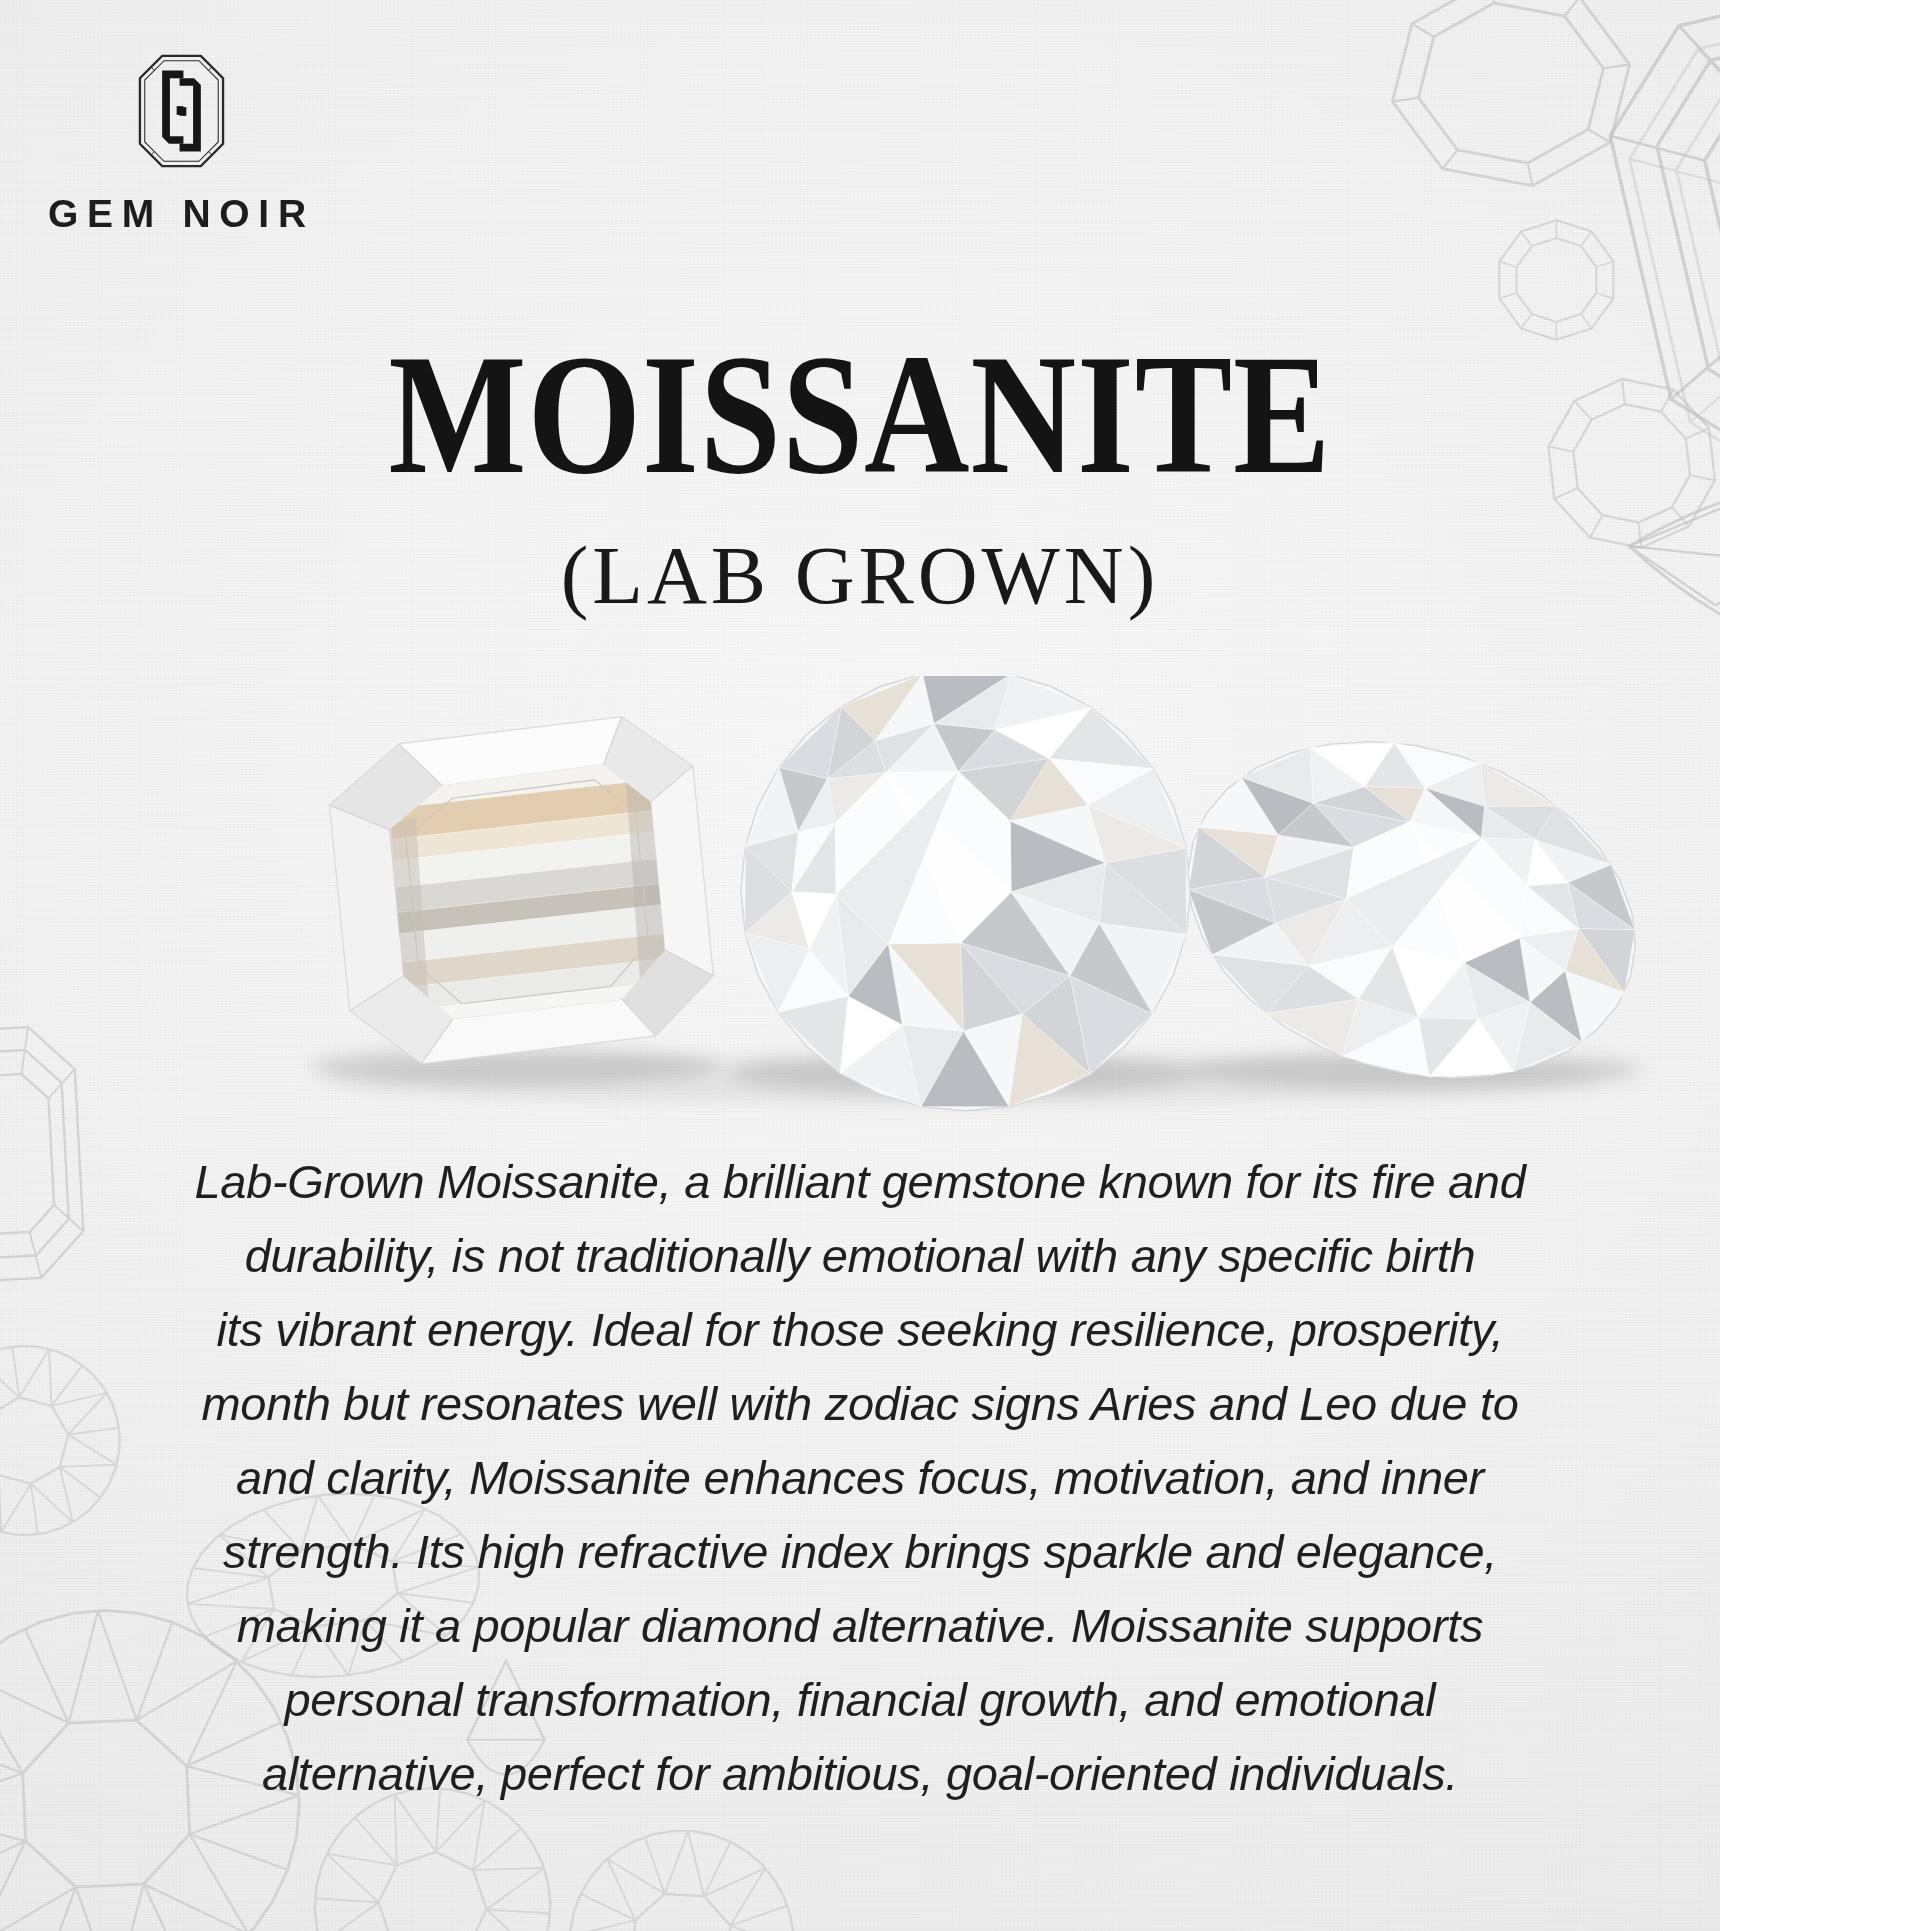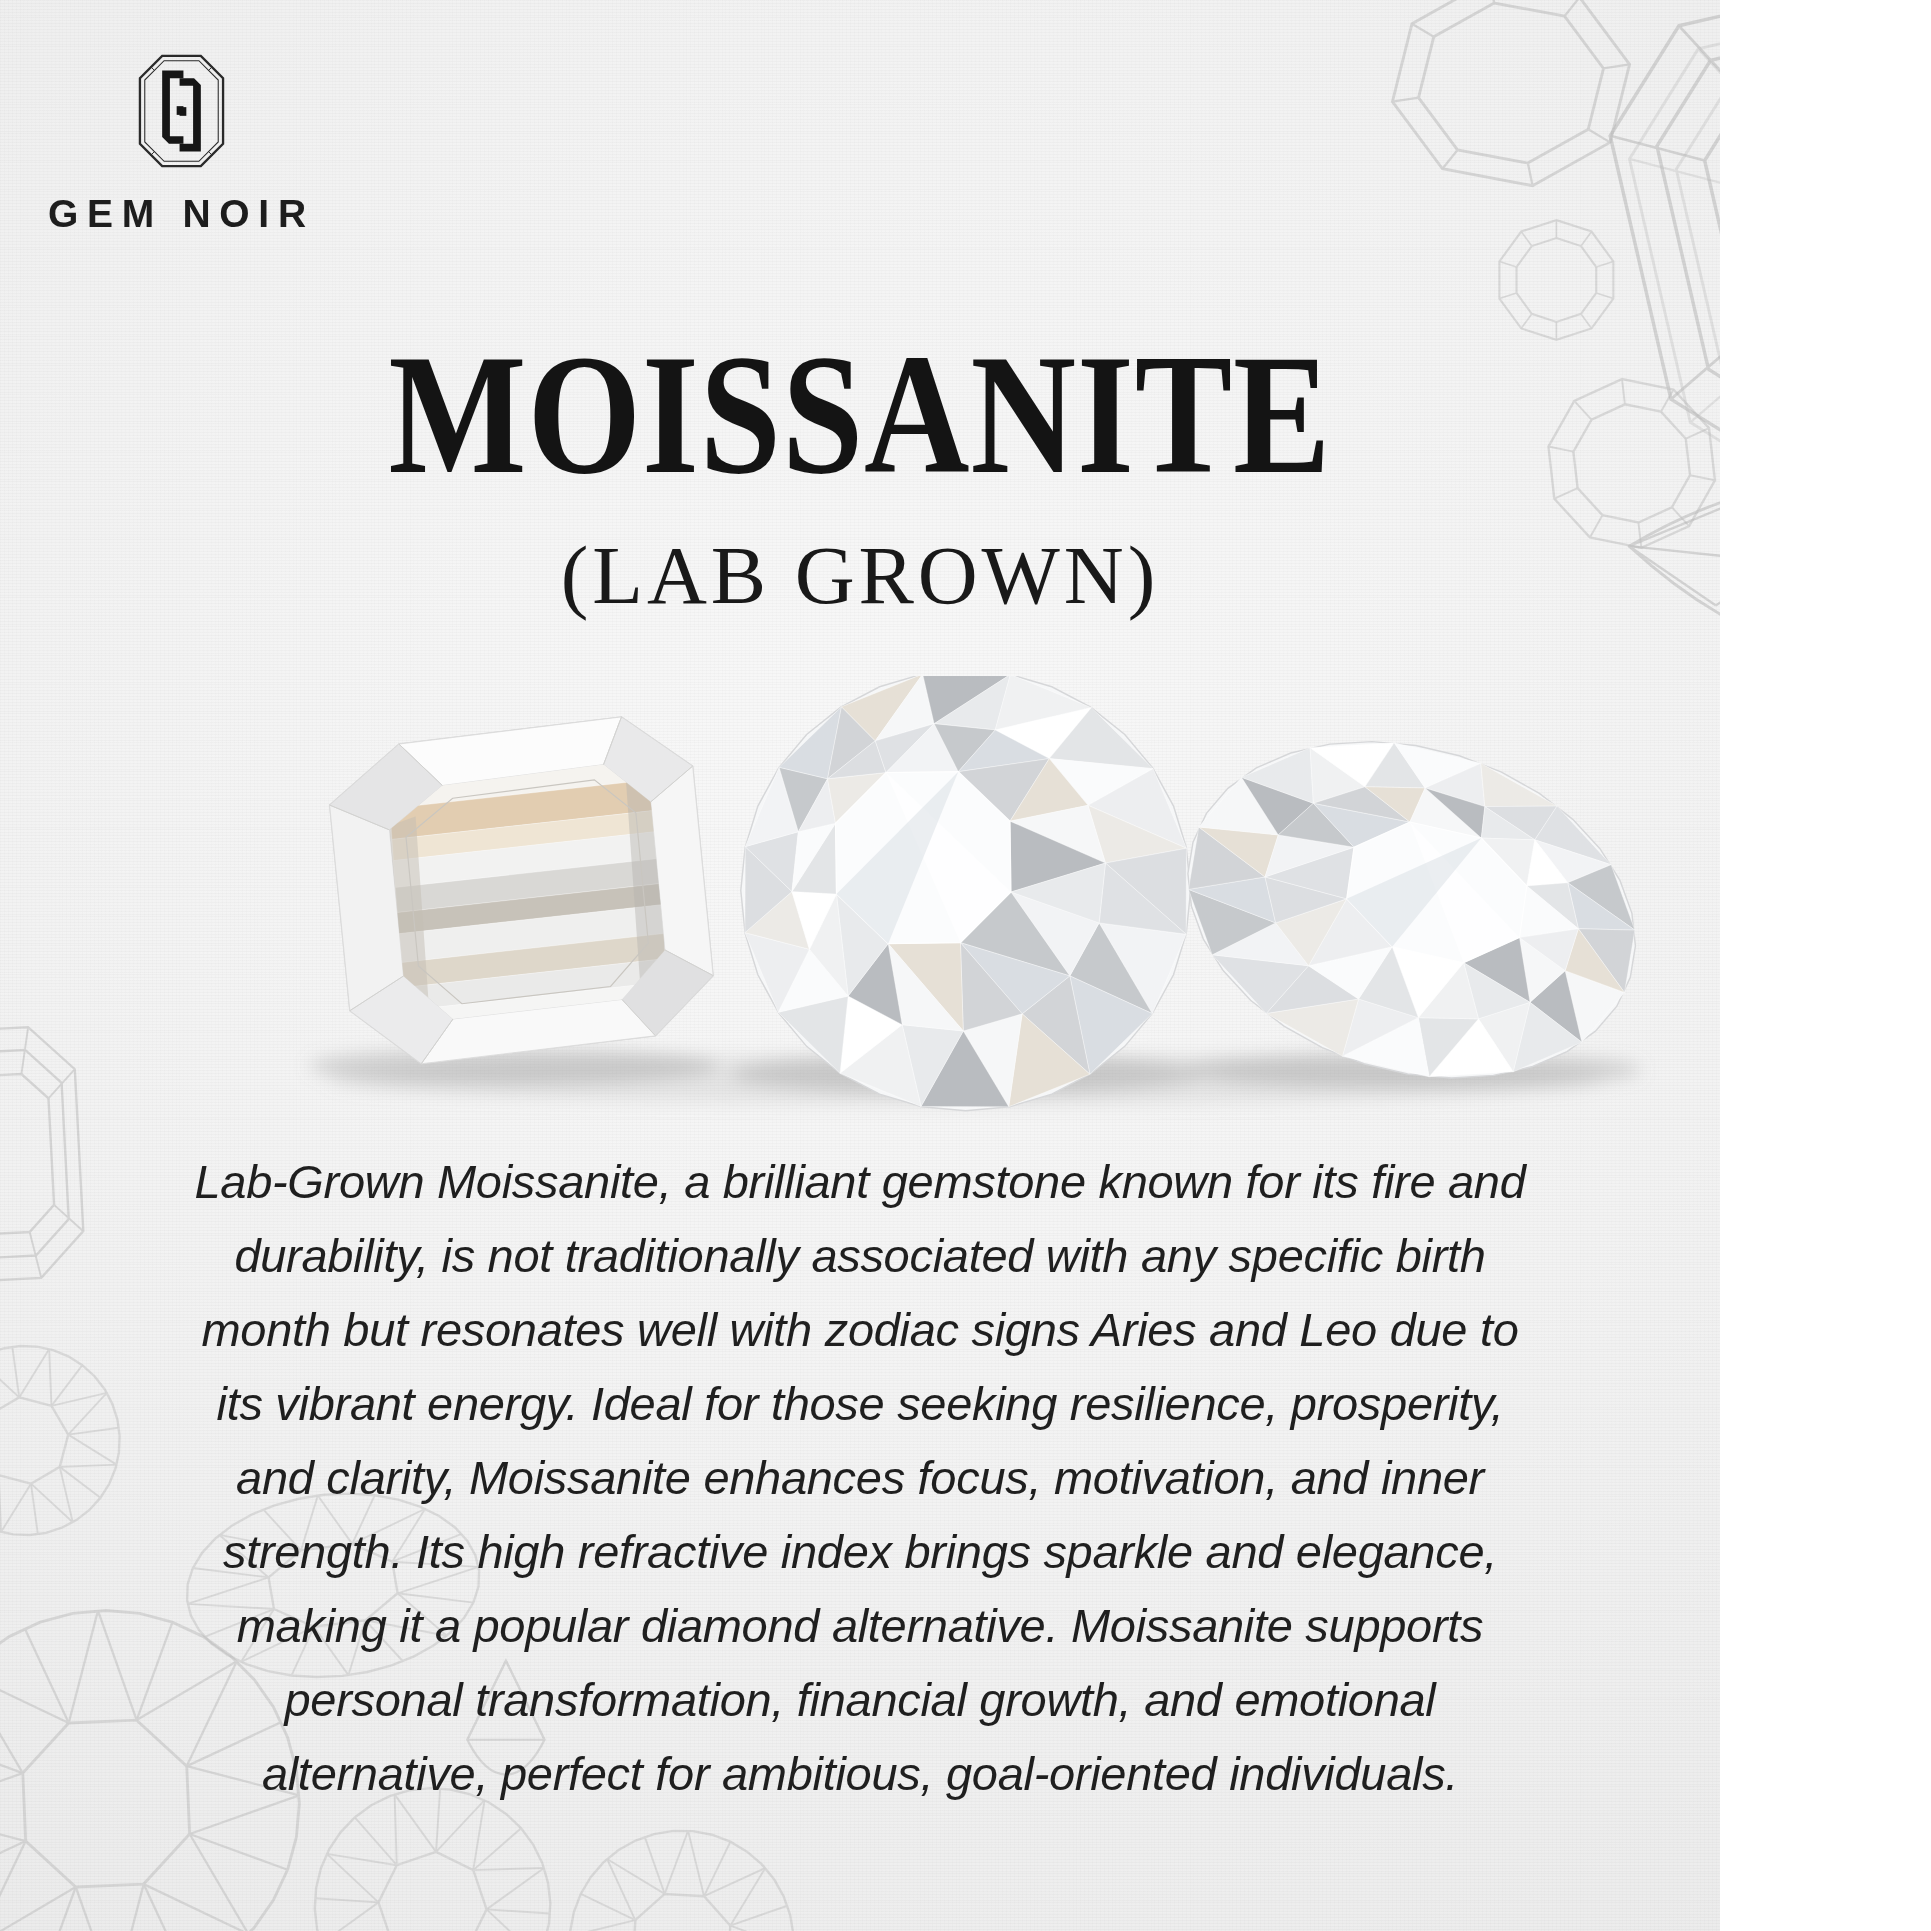--- a/index.html
+++ b/index.html
@@ -488,23 +488,23 @@
         <polygon points="1281.3,217.3 1273.7,270.8 1334.7,261.6" fill="#fafbfc" stroke="rgba(255,255,255,.55)" stroke-width="0.7"></polygon>
         <polygon points="1273.7,270.8 1334.7,261.6 1321.0,305.1" fill="#edeef0" stroke="rgba(255,255,255,.55)" stroke-width="0.7"></polygon>
         <polygon points="1273.7,270.8 1215.9,296.9 1141.8,280.3 1094.7,230.7 1102.3,177.2 1160.1,151.1 1234.2,167.7 1281.3,217.3" fill="#fbfcfd" stroke="rgba(255,255,255,.85)" stroke-width="1.2"></polygon>
         <polygon points="1273.7,270.8 1215.9,296.9 1160.1,151.1" fill="rgba(255,255,255,.75)"></polygon>
         <polygon points="1141.8,280.3 1094.7,230.7 1234.2,167.7" fill="rgba(222,226,232,.6)"></polygon>
       </g>
     </svg>
 
   <div class="description">
     <div class="line">Lab-Grown Moissanite, a brilliant gemstone known for its fire and</div>
-    <div class="line">durability, is not traditionally associated with any specific birth</div>
+    <div class="line">durability, is not traditionally emotional with any specific birth</div>
+    <div class="line">its vibrant energy. Ideal for those seeking resilience, prosperity,</div>
     <div class="line">month but resonates well with zodiac signs Aries and Leo due to</div>
-    <div class="line">its vibrant energy. Ideal for those seeking resilience, prosperity,</div>
     <div class="line">and clarity, Moissanite enhances focus, motivation, and inner</div>
     <div class="line">strength. Its high refractive index brings sparkle and elegance,</div>
     <div class="line">making it a popular diamond alternative. Moissanite supports</div>
     <div class="line">personal transformation, financial growth, and emotional</div>
     <div class="line">alternative, perfect for ambitious, goal-oriented individuals.</div>
   </div>
 </div>
 
 
 </body></html>

